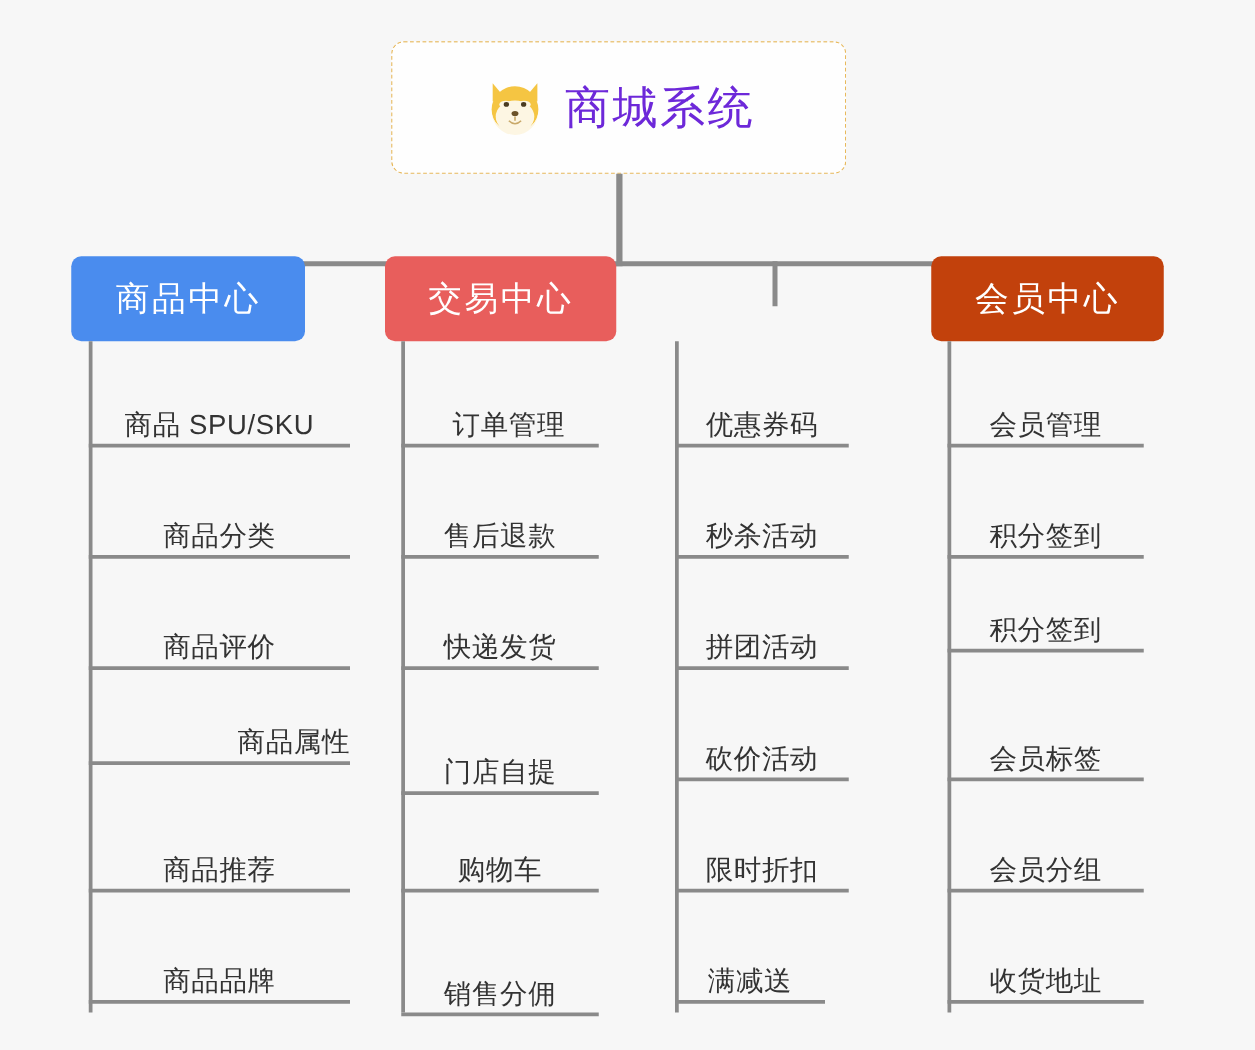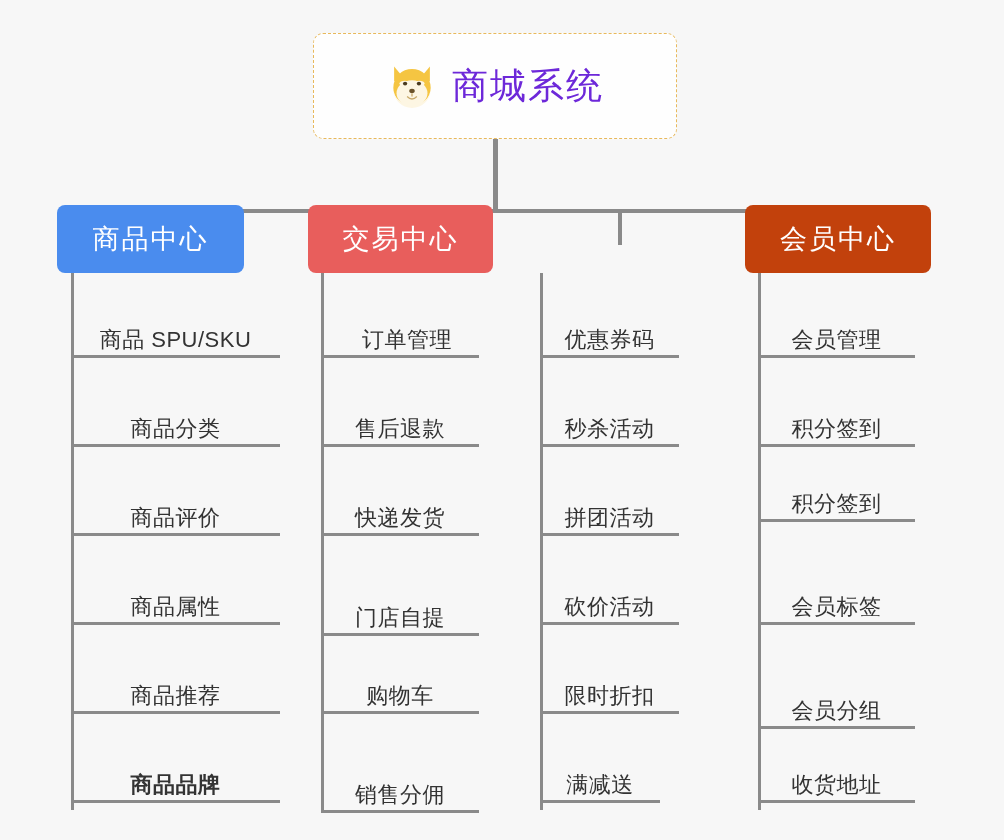--- a/index.html
+++ b/index.html
@@ -168,27 +168,27 @@
     <div class="leaf-trunk" style="height:537px;"></div>
     <div class="leaf-item" style="top:0px;   height:85px;">
         <span class="leaf-label">商品 SPU/SKU</span>
       </div>
     <div class="leaf-item" style="top:85px;  height:89px;">
         <span class="leaf-label">商品分类</span>
       </div>
     <div class="leaf-item" style="top:174px; height:89px;">
         <span class="leaf-label">商品评价</span>
       </div>
-    <div class="leaf-item" style="top:263px; height:89px;">
+    <div class="leaf-item" style="top:250px; height:89px;justify-content:flex-end;">
         <span class="leaf-label">商品属性</span>
       </div>
     <div class="leaf-item" style="top:352px; height:89px;">
         <span class="leaf-label">商品推荐</span>
       </div>
-    <div class="leaf-item" style="top:441px; height:89px;font-weight:bold;">
+    <div class="leaf-item" style="top:441px; height:89px;">
         <span class="leaf-label">商品品牌</span>
       </div>
   </div>
 
   <div class="leaf-col col-1">
     <div class="leaf-trunk" style="height:537px;"></div>
     <div class="leaf-item" style="top:0px;   height:85px;padding-left:14px;">
         <span class="leaf-label">订单管理</span>
       </div>
     <div class="leaf-item" style="top:85px;  height:89px;">
@@ -237,21 +237,21 @@
       </div>
     <div class="leaf-item" style="top:85px;  height:89px;">
         <span class="leaf-label">积分签到</span>
       </div>
     <div class="leaf-item" style="top:174px; height:75px;">
         <span class="leaf-label">积分签到</span>
       </div>
     <div class="leaf-item" style="top:263px; height:89px;">
         <span class="leaf-label">会员标签</span>
       </div>
-    <div class="leaf-item" style="top:352px; height:104px;">
+    <div class="leaf-item" style="top:352px; height:89px;">
         <span class="leaf-label">会员分组</span>
       </div>
     <div class="leaf-item" style="top:441px; height:89px;">
         <span class="leaf-label">收货地址</span>
       </div>
   </div>
 
 </div>
 
 </body></html>

